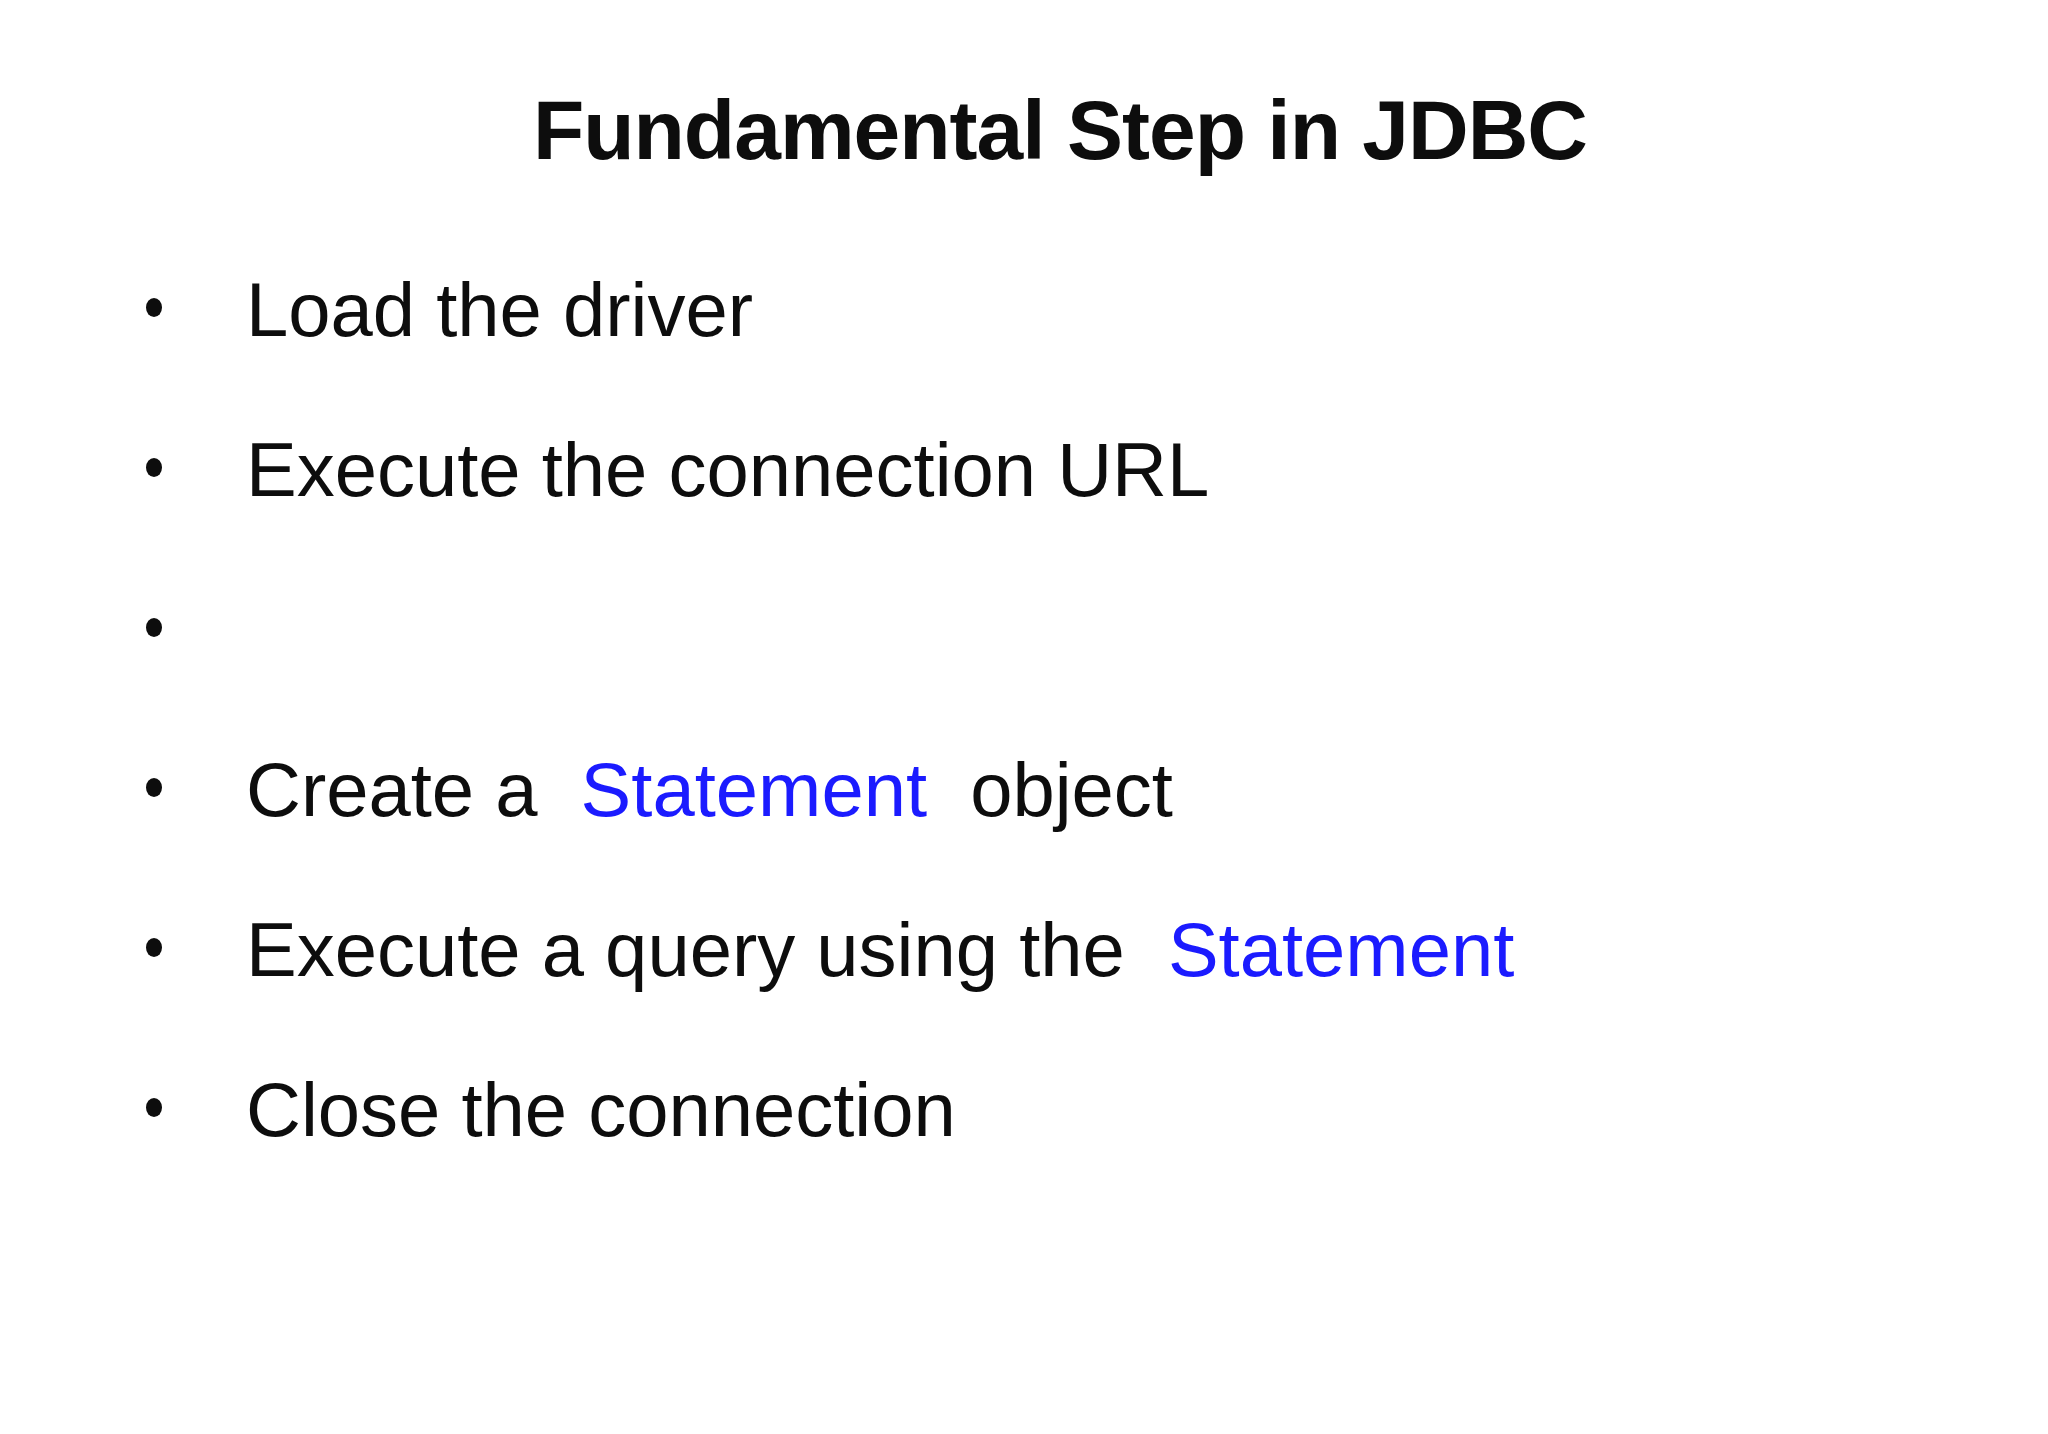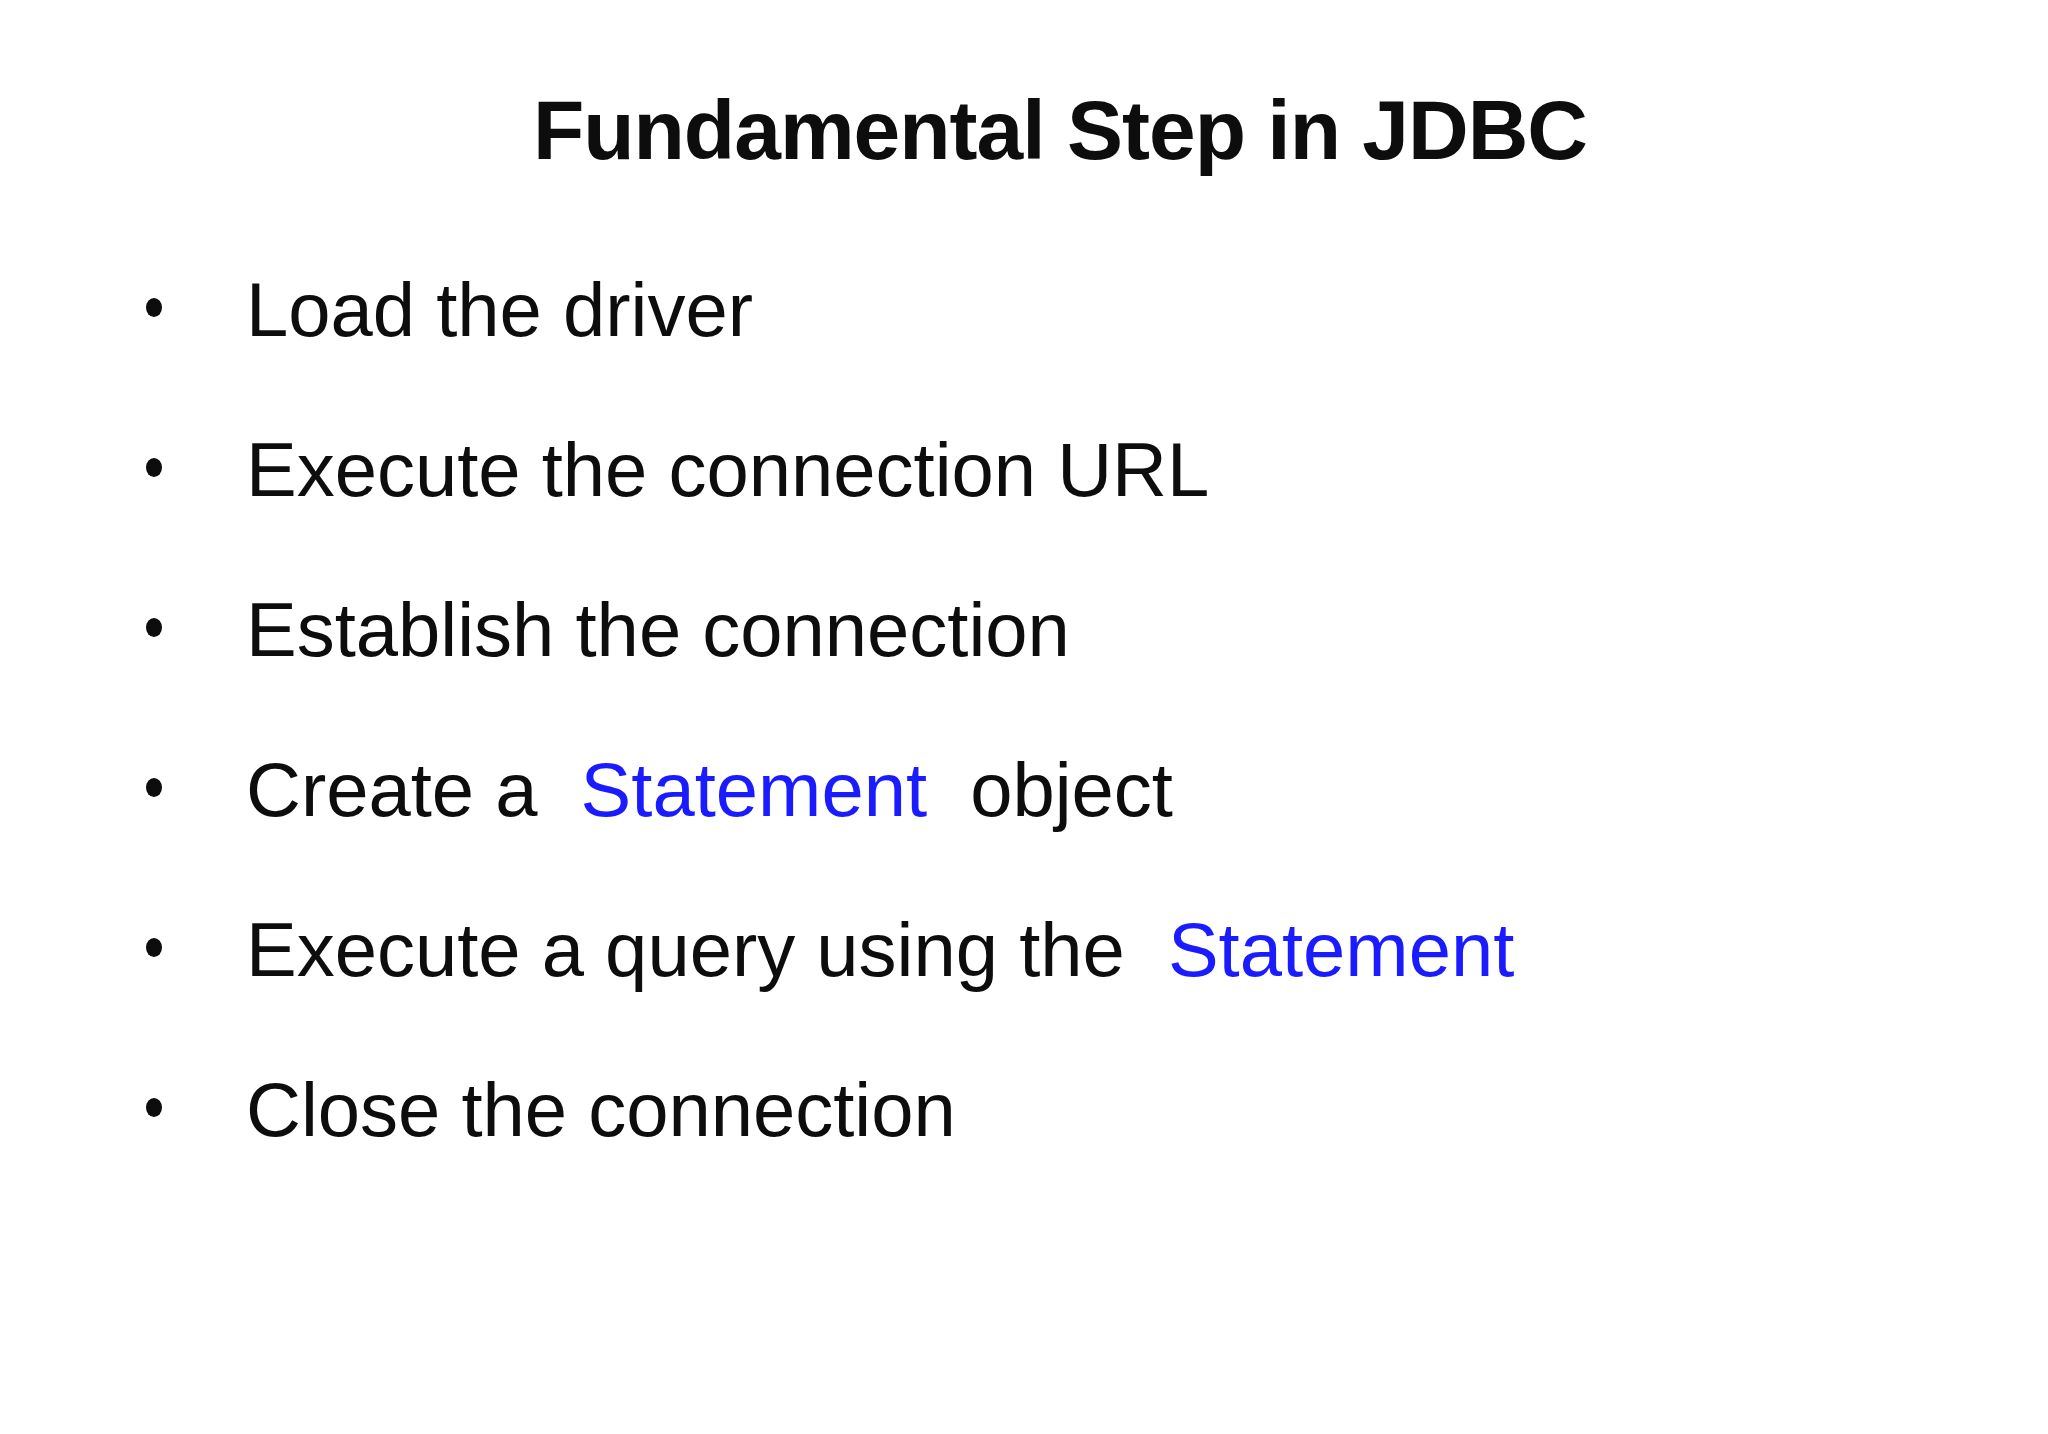--- a/index.html
+++ b/index.html
@@ -70,21 +70,20 @@
       <li class="bullet-item">
         <span class="bullet-dot"></span>
         <span class="bullet-text"><span class="seg-normal">Load the driver</span></span>
       </li>
       <li class="bullet-item">
         <span class="bullet-dot"></span>
         <span class="bullet-text"><span class="seg-normal">Execute the connection URL</span></span>
       </li>
       <li class="bullet-item">
         <span class="bullet-dot"></span>
-        <span class="bullet-text"><span class="seg-normal">Establish the connection</span></span>
       </li>
       <li class="bullet-item">
         <span class="bullet-dot"></span>
         <span class="bullet-text"><span class="seg-normal">Create a </span><span class="seg-blue">Statement</span><span class="seg-normal"> object</span></span>
       </li>
       <li class="bullet-item">
         <span class="bullet-dot"></span>
         <span class="bullet-text"><span class="seg-normal">Execute a query using the </span><span class="seg-blue">Statement</span></span>
       </li>
       <li class="bullet-item">

